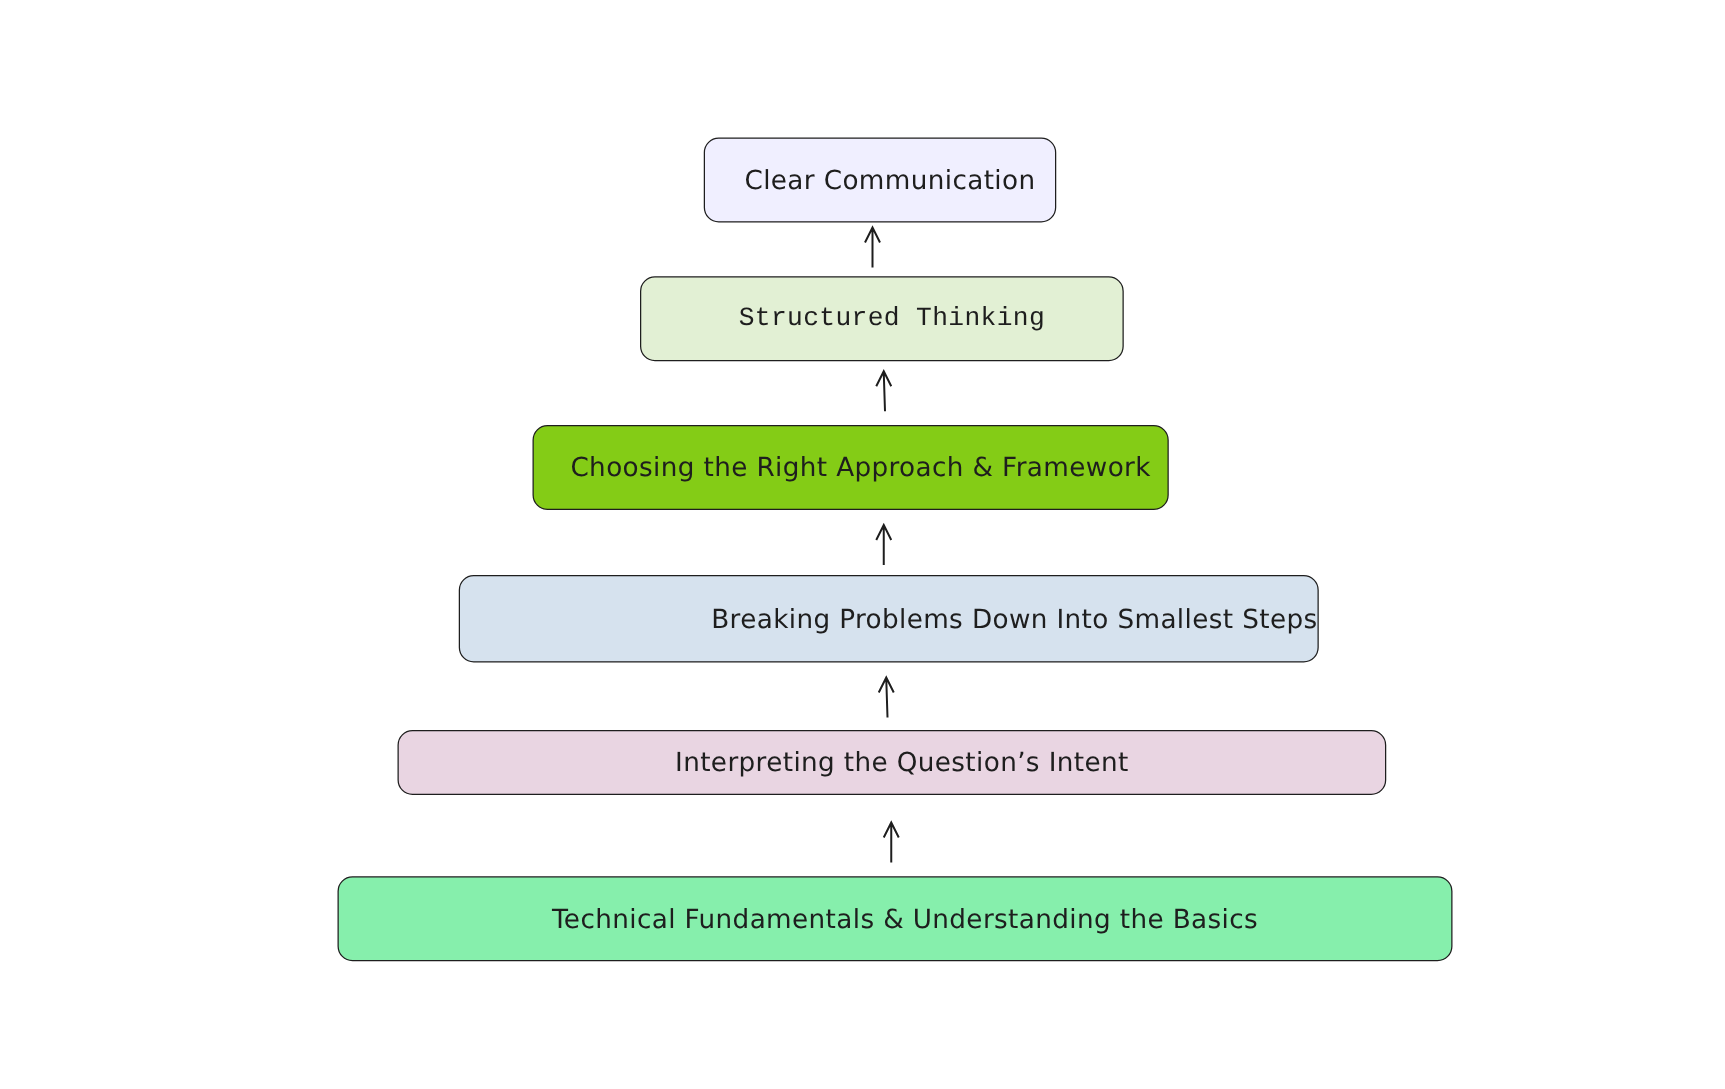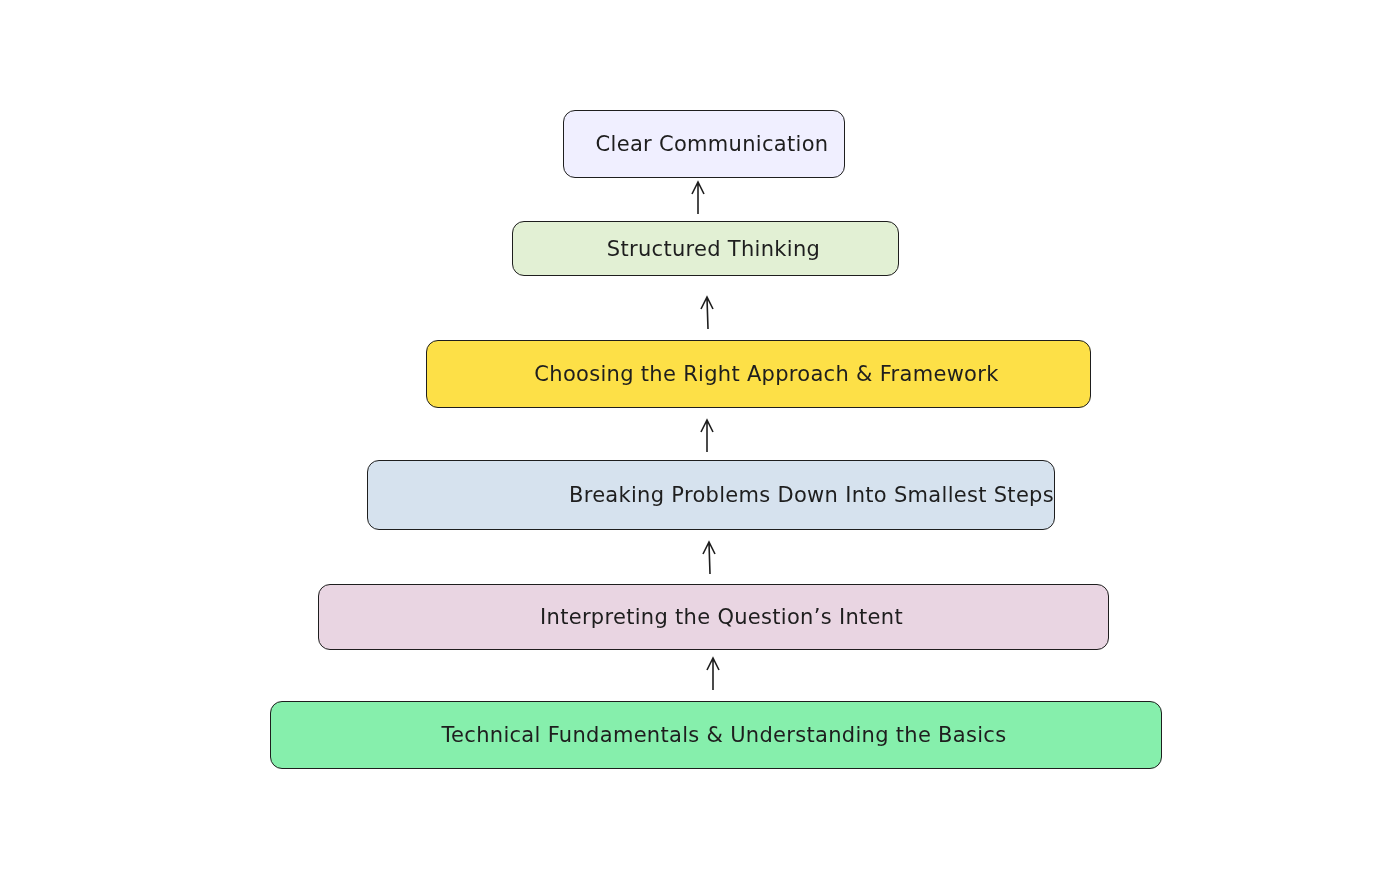--- a/index.html
+++ b/index.html
@@ -10,30 +10,30 @@
            font-size: 21px; color: #1e1e1e; letter-spacing: 0.3px; padding-left: 16px; }
     .arrow { position: absolute; width: 20px; }
     .arrow svg { display: block; }
   </style>
 </head>
 <body>
 
 <div class="box" style="left: 563px; top: 110px; width: 282px; height: 68px; background: rgb(240, 239, 255);">
     <span>Clear Communication</span>
   </div>
-<div class="box" style="left: 512px; top: 221px; width: 387px; height: 55px; background: rgb(226, 240, 212);">
+<div class="box" style="left: 512px; top: 221px; width: 387px; height: 68px; background: rgb(226, 240, 212); font-family: Liberation Mono, monospace;">
     <span>Structured Thinking</span>
   </div>
-<div class="box" style="left: 426px; top: 340px; width: 665px; height: 68px; background: #fde047;">
+<div class="box" style="left: 426px; top: 340px; width: 509px; height: 68px; background: #84cc16;">
     <span>Choosing the Right Approach &amp; Framework</span>
   </div>
 <div class="box" style="left: 367px; top: 460px; width: 688px; height: 70px; background: rgb(214, 226, 238); justify-content: flex-end;">
     <span>Breaking Problems Down Into Smallest Steps</span>
   </div>
-<div class="box" style="left: 318px; top: 584px; width: 791px; height: 66px; background: rgb(233, 213, 226);">
+<div class="box" style="left: 318px; top: 584px; width: 791px; height: 52px; background: rgb(233, 213, 226);">
     <span>Interpreting the Question’s Intent</span>
   </div>
 <div class="box" style="left: 270px; top: 701px; width: 892px; height: 68px; background: #86efac;">
     <span>Technical Fundamentals &amp; Understanding the Basics</span>
   </div>
 
 <div class="arrow" style="left:688px;top:180px;">
     <svg width="20" height="36">
       <path d="M10 34 L10 3 M4 14 L10 2 L16 14" stroke="#1e1e1e" stroke-width="1.6" fill="none"></path>
     </svg>

